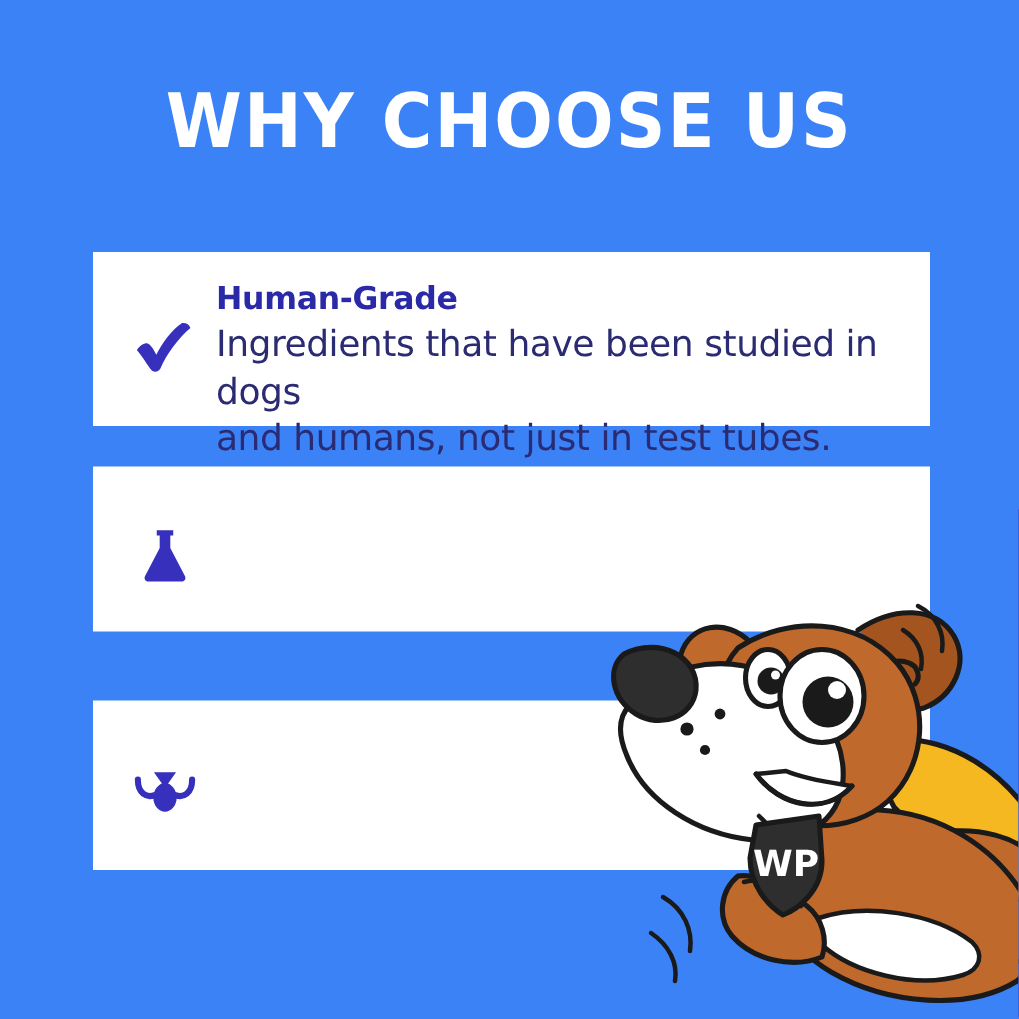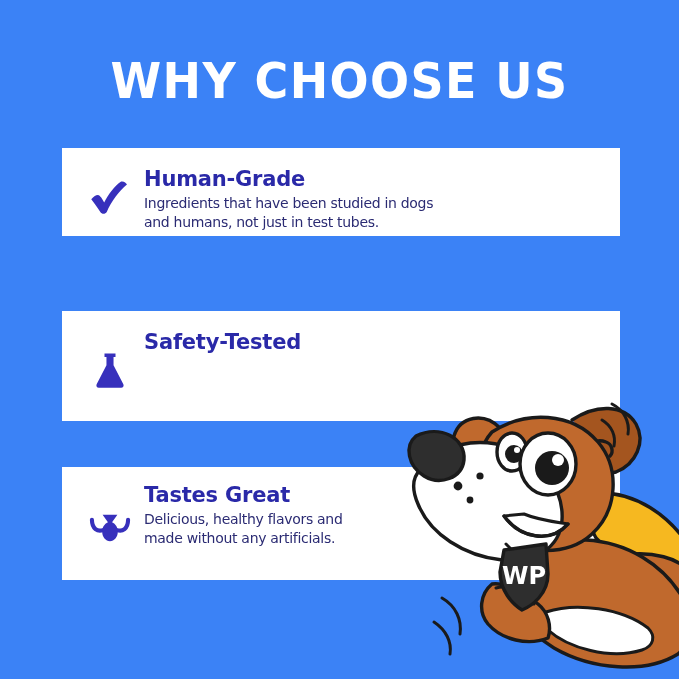--- a/index.html
+++ b/index.html
@@ -38,21 +38,21 @@
     white-space: nowrap;
   }
 
   
   .card {
     position: absolute;
     background: #ffffff;
     left: 62px;
     box-sizing: border-box;
   }
-  #card-0 { top: 148px;  width: 558px; height: 88px; }
+  #card-0 { top: 168px;  width: 558px; height: 116px; }
   #card-1 { top: 311px;  width: 558px; height: 110px; }
   #card-2 { top: 467px;  width: 558px; height: 113px; }
 
   .card-inner {
     position: relative;
     width: 100%;
     height: 100%;
   }
 
   .card-icon {
@@ -83,21 +83,21 @@
     font-family: "DejaVu Sans", sans-serif;
     font-weight: bold;
     font-size: 21px;
     line-height: 1.15;
     margin: 0 0 3px 0;
     letter-spacing: -0.2px;
   }
   .card-body {
     color: #2b2b73;
     font-family: "DejaVu Sans", sans-serif;
-    font-size: 14px;
+    font-size: 24px;
     line-height: 1.32;
     margin: 0;
     white-space: pre-line;
     letter-spacing: -0.3px;
   }
 
   
   #mascot {
     position: absolute;
     left: 396px;
@@ -130,41 +130,35 @@
   </div>
 
   <div class="card" id="card-1">
     <div class="card-inner">
       <div class="card-icon">
         <svg viewBox="0 0 56 56" width="44" height="48" aria-hidden="true">
           <path d="M21 7 H35 V11.5 H32.5 V22 L45 46 C46 48.3 44.6 50.5 42.2 50.5 H13.8 C11.4 50.5 10 48.3 11 46 L23.5 22 V11.5 H21 Z" fill="#3730bc"></path>
         </svg>
       </div>
       <div class="card-text">
-        <p class="card-heading">Safety-Tested</p>
       </div>
     </div>
   </div>
 
   <div class="card" id="card-2">
     <div class="card-inner">
       <div class="card-icon">
         <svg viewBox="0 0 56 56" width="50" height="46" aria-hidden="true">
           <g fill="none" stroke="#3730bc" stroke-width="5" stroke-linecap="round">
             <path d="M6 18 C6 29 13 33 19.5 30.5"></path>
             <path d="M50 18 C50 29 43 33 36.5 30.5"></path>
           </g>
           <path d="M19 12 H37 L30.5 21 C35 23 37.5 27.5 37.5 32.5 C37.5 39 33.2 44 28 44 C22.8 44 18.5 39 18.5 32.5 C18.5 27.5 21 23 25.5 21 Z" fill="#3730bc"></path>
         </svg>
       </div>
-      <div class="card-text">
-        <p class="card-heading">Tastes Great</p>
-        <p class="card-body">Delicious, healthy flavors and
-made without any artificials.</p>
-      </div>
     </div>
   </div>
 
   <div id="mascot">
     <svg viewBox="0 0 290 285" width="290" height="285" aria-hidden="true">
       <defs>
         <clipPath id="clipStage">
           <rect x="0" y="0" width="290" height="285"></rect>
         </clipPath>
       </defs>

